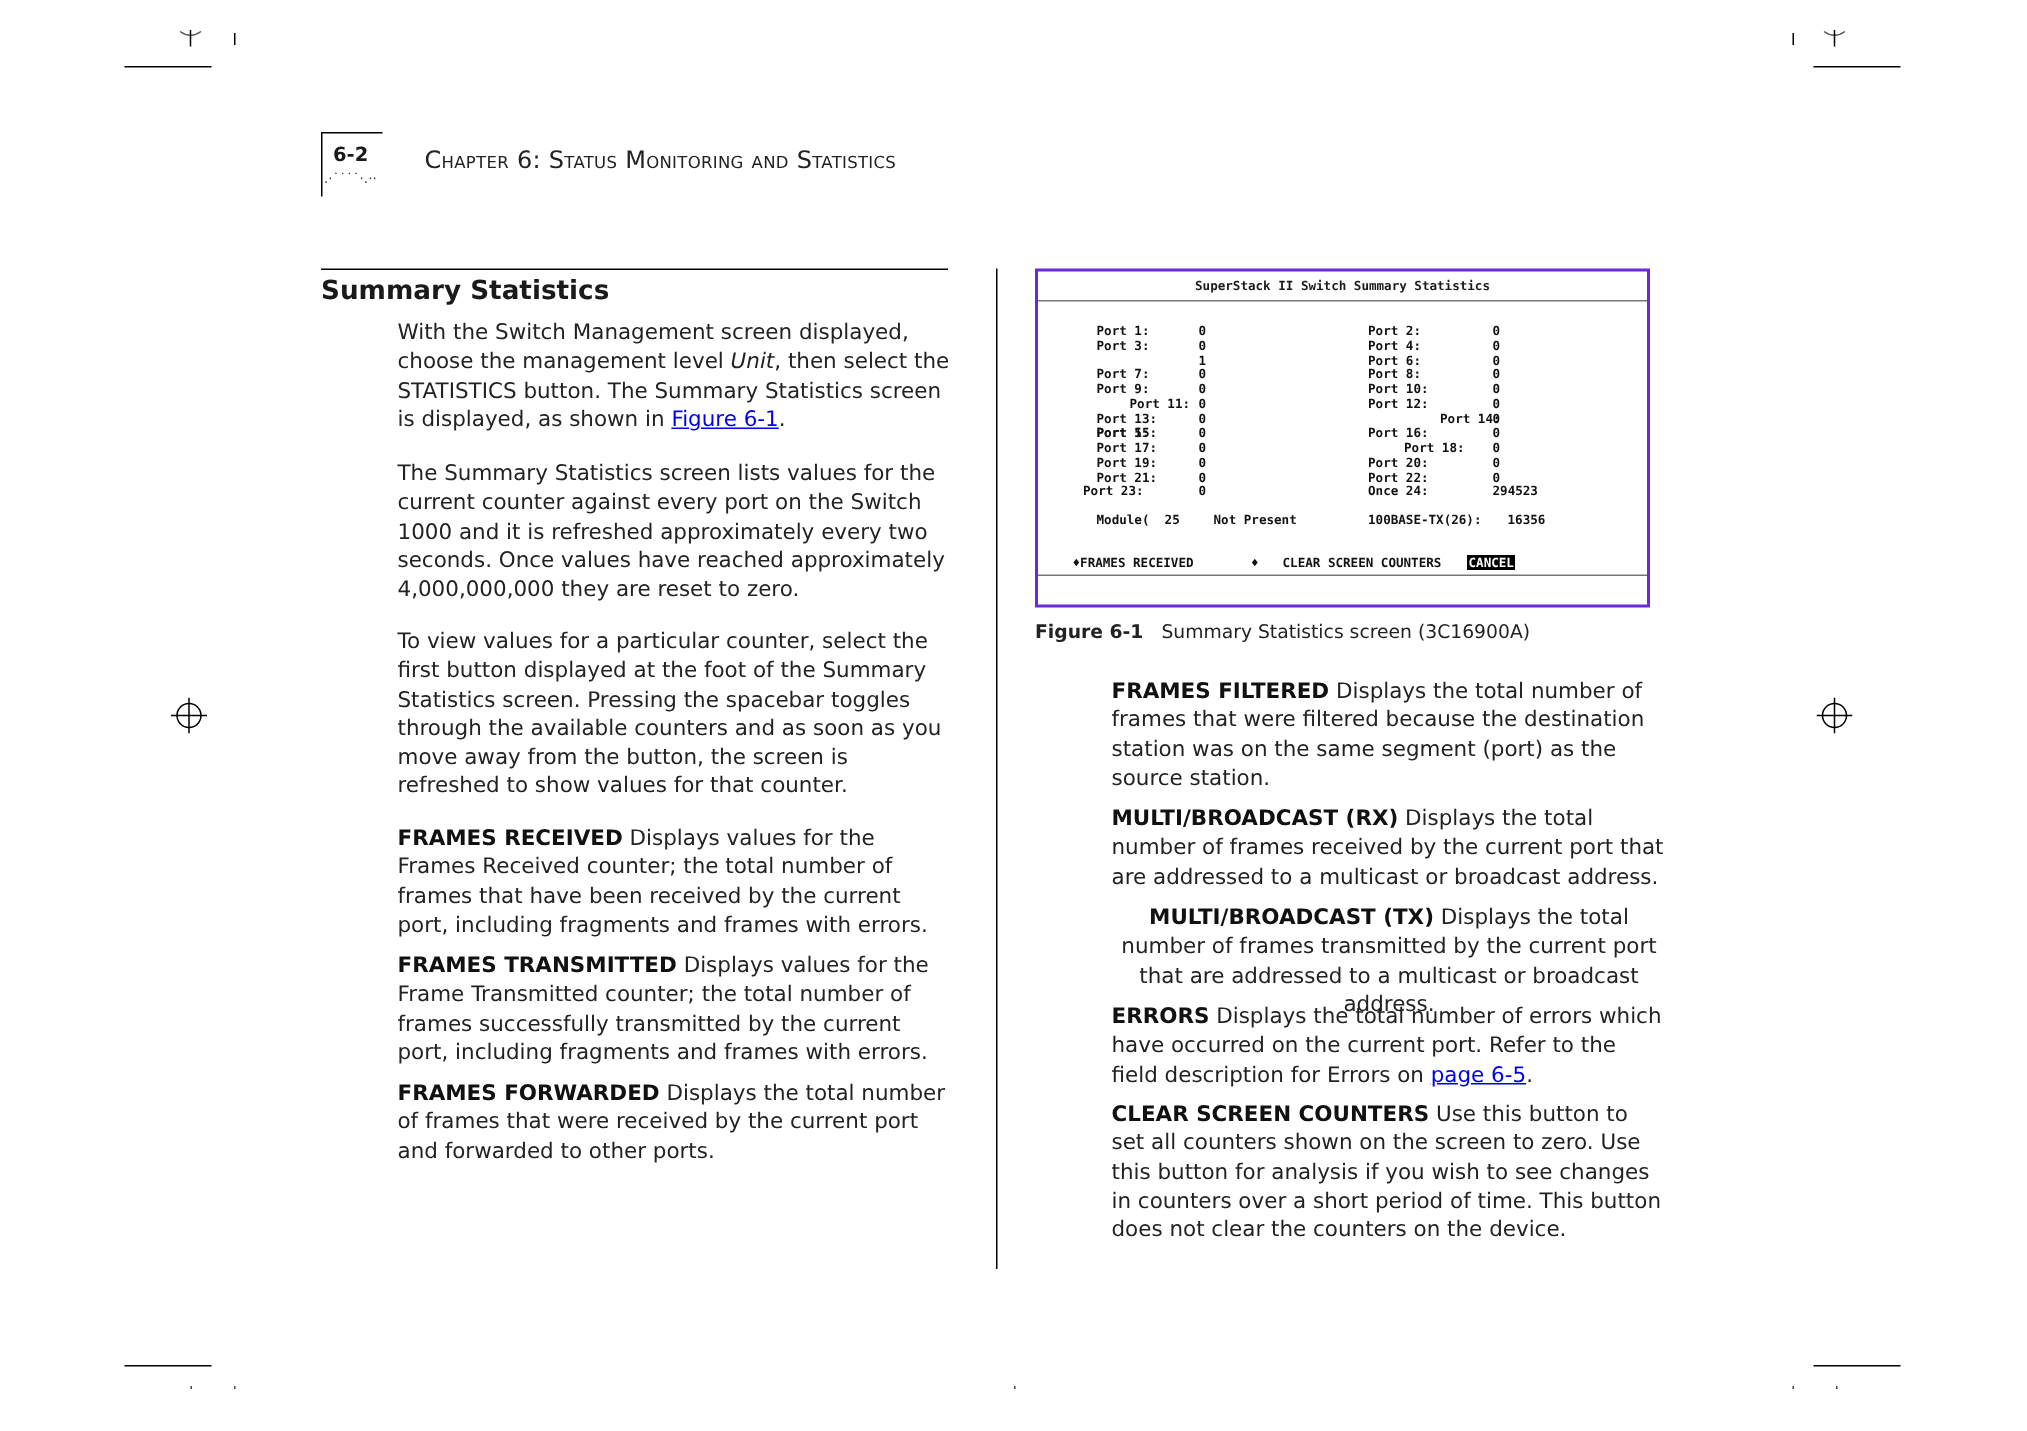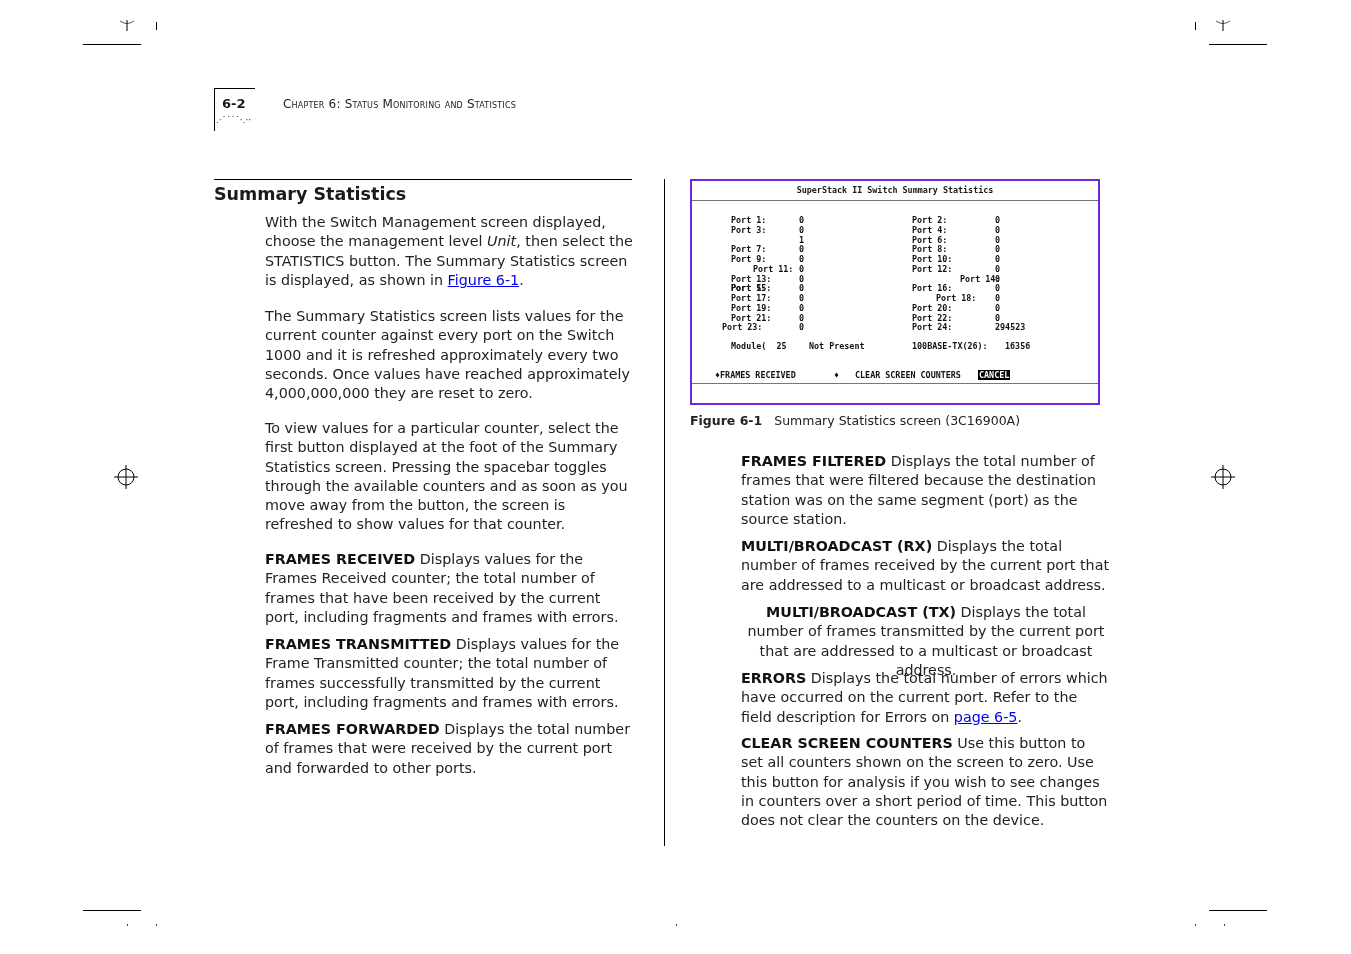--- a/index.html
+++ b/index.html
@@ -11,21 +11,21 @@
   .hline { position: absolute; height: 1px; background: #000; }
   .vtick { position: absolute; width: 1px; background: #000; }
   .dot { position: absolute; width: 1px; height: 2px; background: #444; }
   .reg { position: absolute; width: 24px; height: 24px; }
 
   
   .hdr-box { position: absolute; left: 214px; top: 88px; width: 40px; height: 42px;
              border-left: 1px solid #000; border-top: 1px solid #000; }
   .hdr-num { position: absolute; left: 222px; top: 96px; font-size: 13px; font-weight: bold; }
   .hdr-dots { position: absolute; left: 216px; top: 116px; font-size: 9px; letter-spacing: 0px; color:#333; line-height: 8px; }
-  .hdr-chapter { position: absolute; left: 283px; top: 97px; font-size: 12px; color: #222;
+  .hdr-chapter { position: absolute; left: 283px; top: 97px; font-size: 16px; color: #222;
                  font-variant: small-caps; letter-spacing: 0.2px; }
 
   
   .rule-left { position: absolute; left: 214px; top: 179px; width: 418px; height: 1px; background: #000; }
   .section-title { position: absolute; left: 214px; top: 184px; font-size: 17.5px; font-weight: bold; }
   .para { position: absolute; font-size: 14.3px; line-height: 19.3px; color: #222; }
   .para b { color: #111; }
   .para a { color: #0000ee; text-decoration: underline; }
   .col-divider { position: absolute; left: 664px; top: 179px; width: 1px; height: 667px; background: #000; }
 
@@ -137,21 +137,21 @@
       <div class="port-row mono" style="top: 43.75px; left: 0px;"><span class="port-label" style="left: 220px;">Port 4:</span><span class="port-val" style="left: 303px;">0</span></div>
       <div class="port-row mono" style="top: 53.5px; left: 0px;"><span class="port-label" style="left: 220px;">Port 6:</span><span class="port-val" style="left: 303px;">0</span></div>
       <div class="port-row mono" style="top: 63.25px; left: 0px;"><span class="port-label" style="left: 220px;">Port 8:</span><span class="port-val" style="left: 303px;">0</span></div>
       <div class="port-row mono" style="top: 73px; left: 0px;"><span class="port-label" style="left: 220px;">Port 10:</span><span class="port-val" style="left: 303px;">0</span></div>
       <div class="port-row mono" style="top: 82.75px; left: 0px;"><span class="port-label" style="left: 220px;">Port 12:</span><span class="port-val" style="left: 303px;">0</span></div>
       <div class="port-row mono" style="top: 92.5px; left: 0px;"><span class="port-label" style="left: 220px; margin-left: 48px;">Port 14:</span><span class="port-val" style="left: 303px;">0</span></div>
       <div class="port-row mono" style="top: 102.25px; left: 0px;"><span class="port-label" style="left: 220px;">Port 16:</span><span class="port-val" style="left: 303px;">0</span></div>
       <div class="port-row mono" style="top: 112px; left: 0px;"><span class="port-label" style="left: 220px; padding-left: 24px;">Port 18:</span><span class="port-val" style="left: 303px;">0</span></div>
       <div class="port-row mono" style="top: 121.75px; left: 0px;"><span class="port-label" style="left: 220px;">Port 20:</span><span class="port-val" style="left: 303px;">0</span></div>
       <div class="port-row mono" style="top: 131.5px; left: 0px;"><span class="port-label" style="left: 220px;">Port 22:</span><span class="port-val" style="left: 303px;">0</span></div>
-      <div class="port-row mono" style="top: 141.25px; left: 0px;"><span class="port-label" style="left: 220px;">Port 24:</span><span class="port-val" style="left: 303px;">294523</span></div>
+      <div class="port-row mono" style="top: 141.25px; left: 0px;"><span class="port-label" style="left: 220px;">Once 24:</span><span class="port-val" style="left: 303px;">294523</span></div>
     </div>
 
   <div class="mono abs" style="left:39px; top:160px;">Module(  25</div>
   <div class="mono abs" style="left:117px; top:160px;">Not Present</div>
   <div class="mono abs" style="left:220px; top:160px;">100BASE-TX(26):</div>
   <div class="mono abs" style="left:313px; top:160px;">16356</div>
 
   <div class="mono abs" style="left:23px; top:189px;">♦FRAMES RECEIVED</div>
   <div class="mono abs" style="left:142px; top:189px;">♦</div>
   <div class="mono abs" style="left:163px; top:189px;">CLEAR SCREEN COUNTERS</div>

